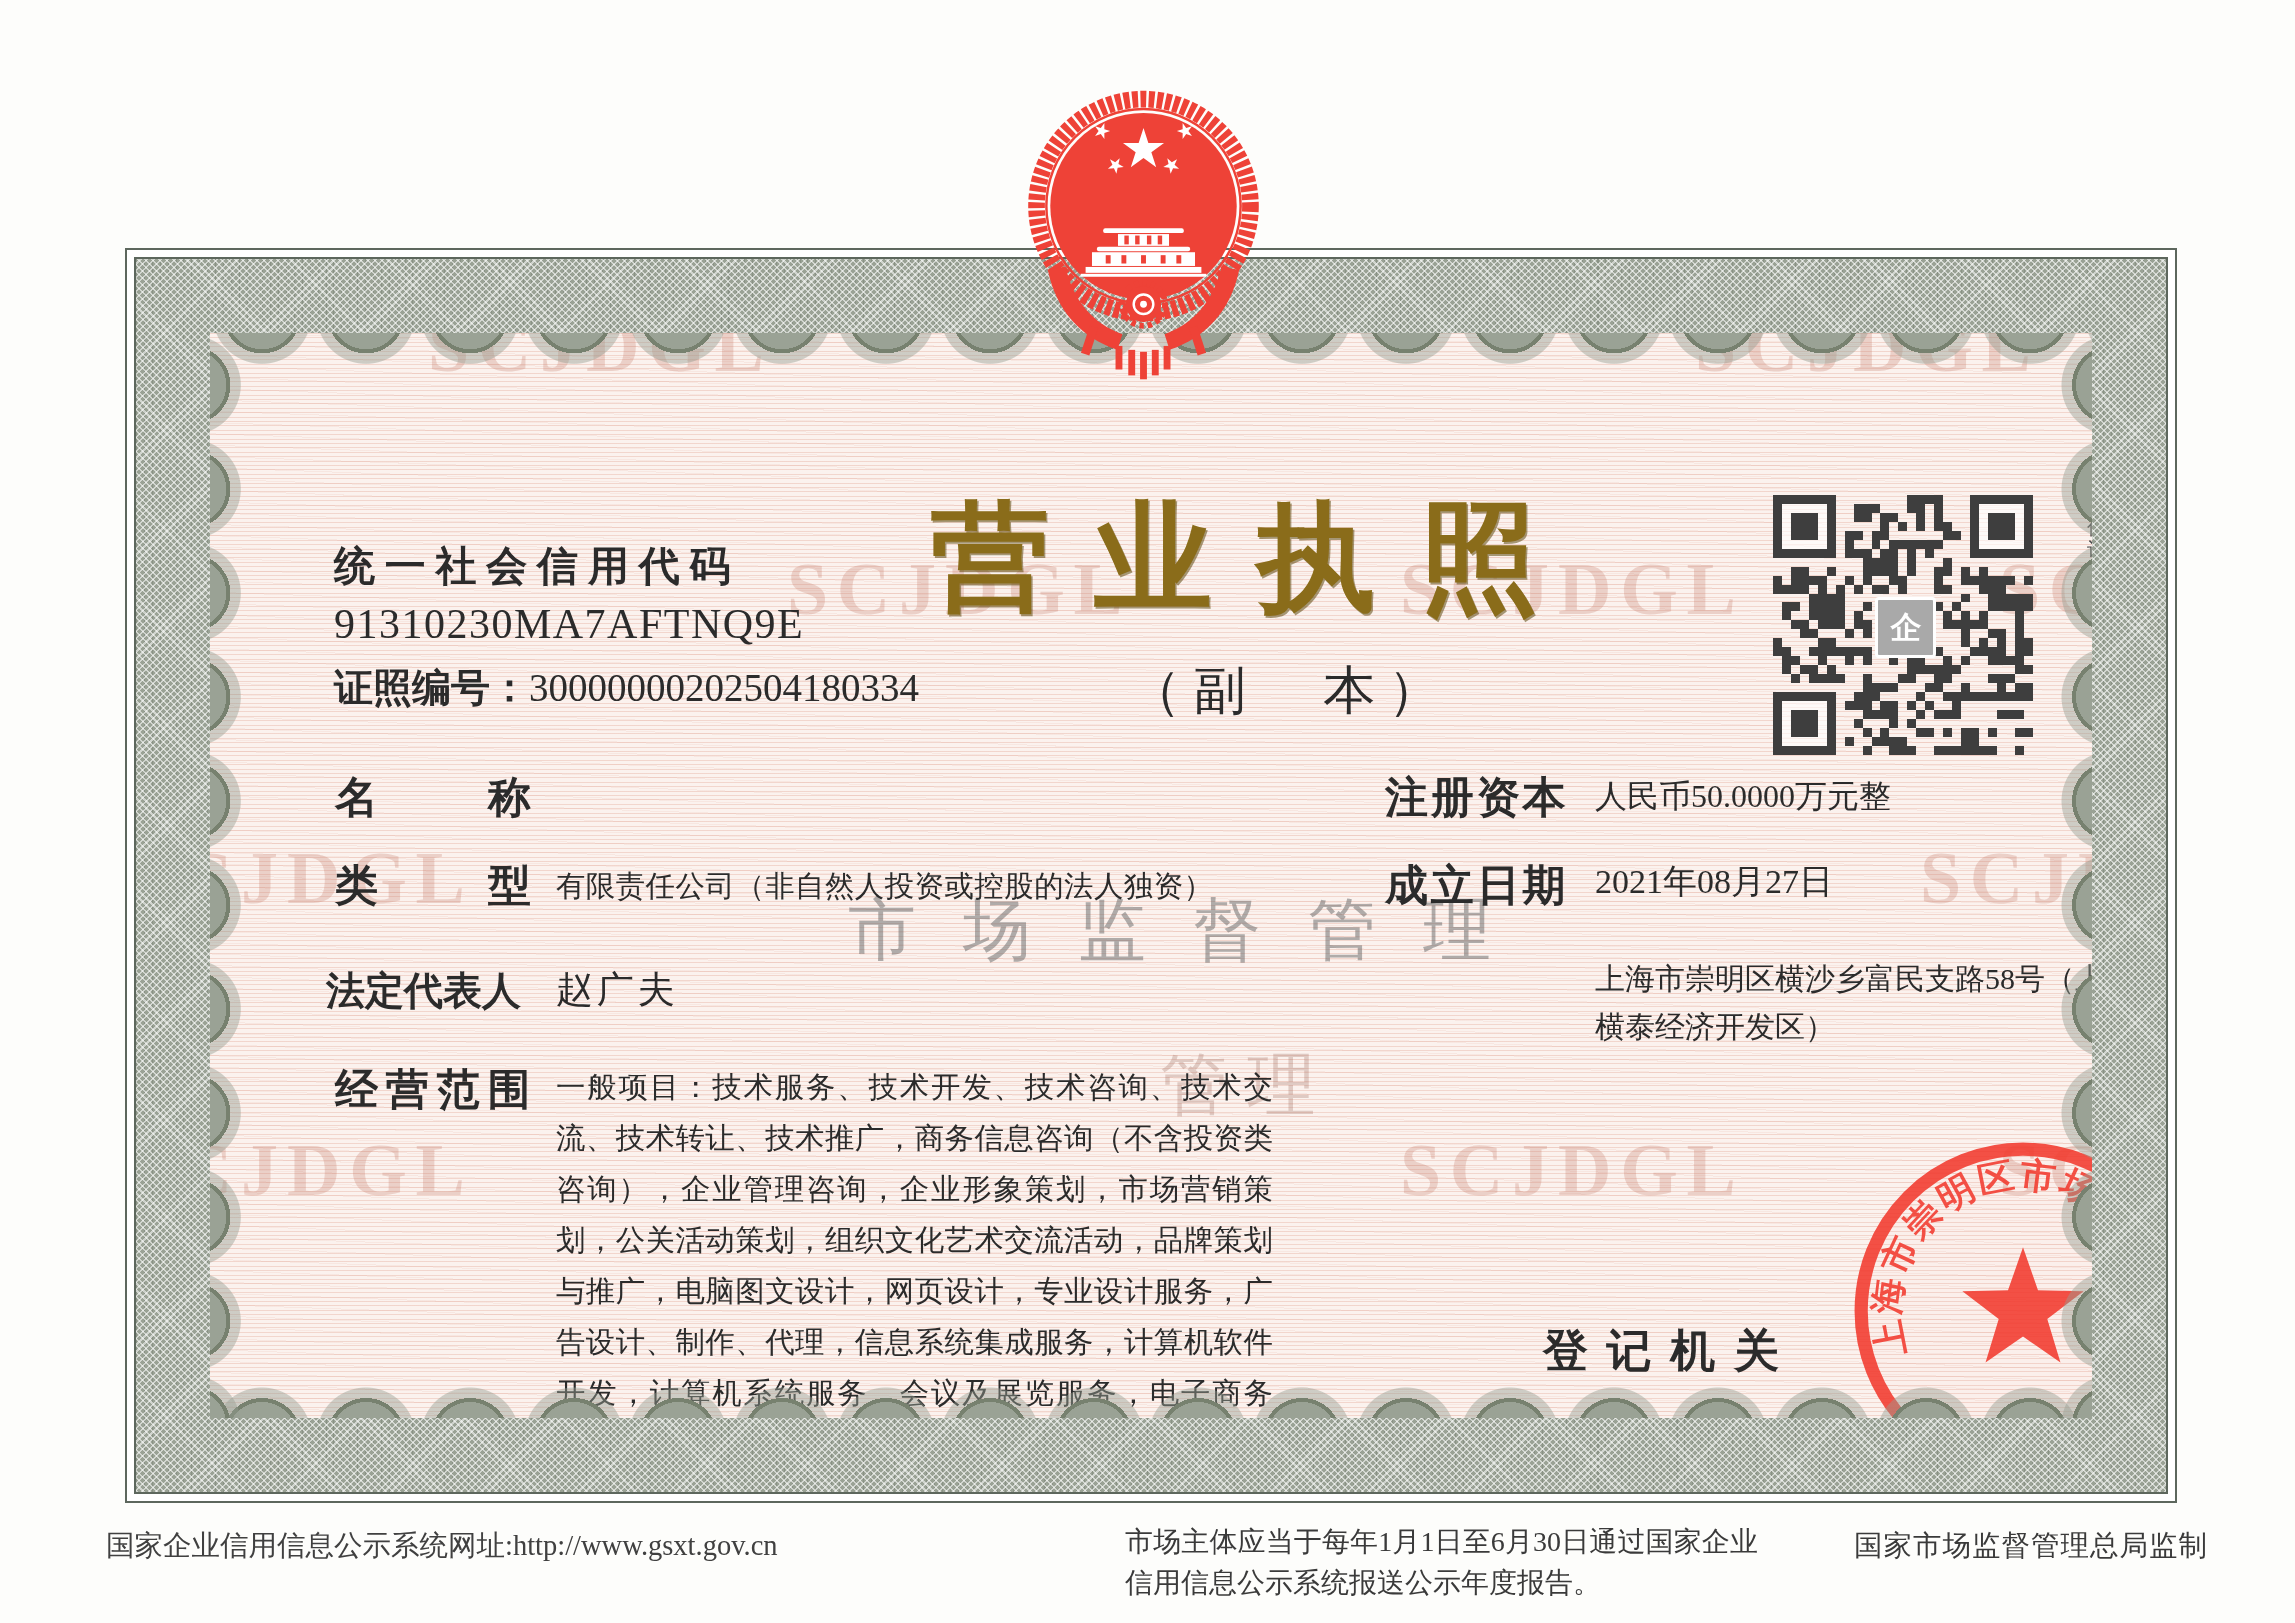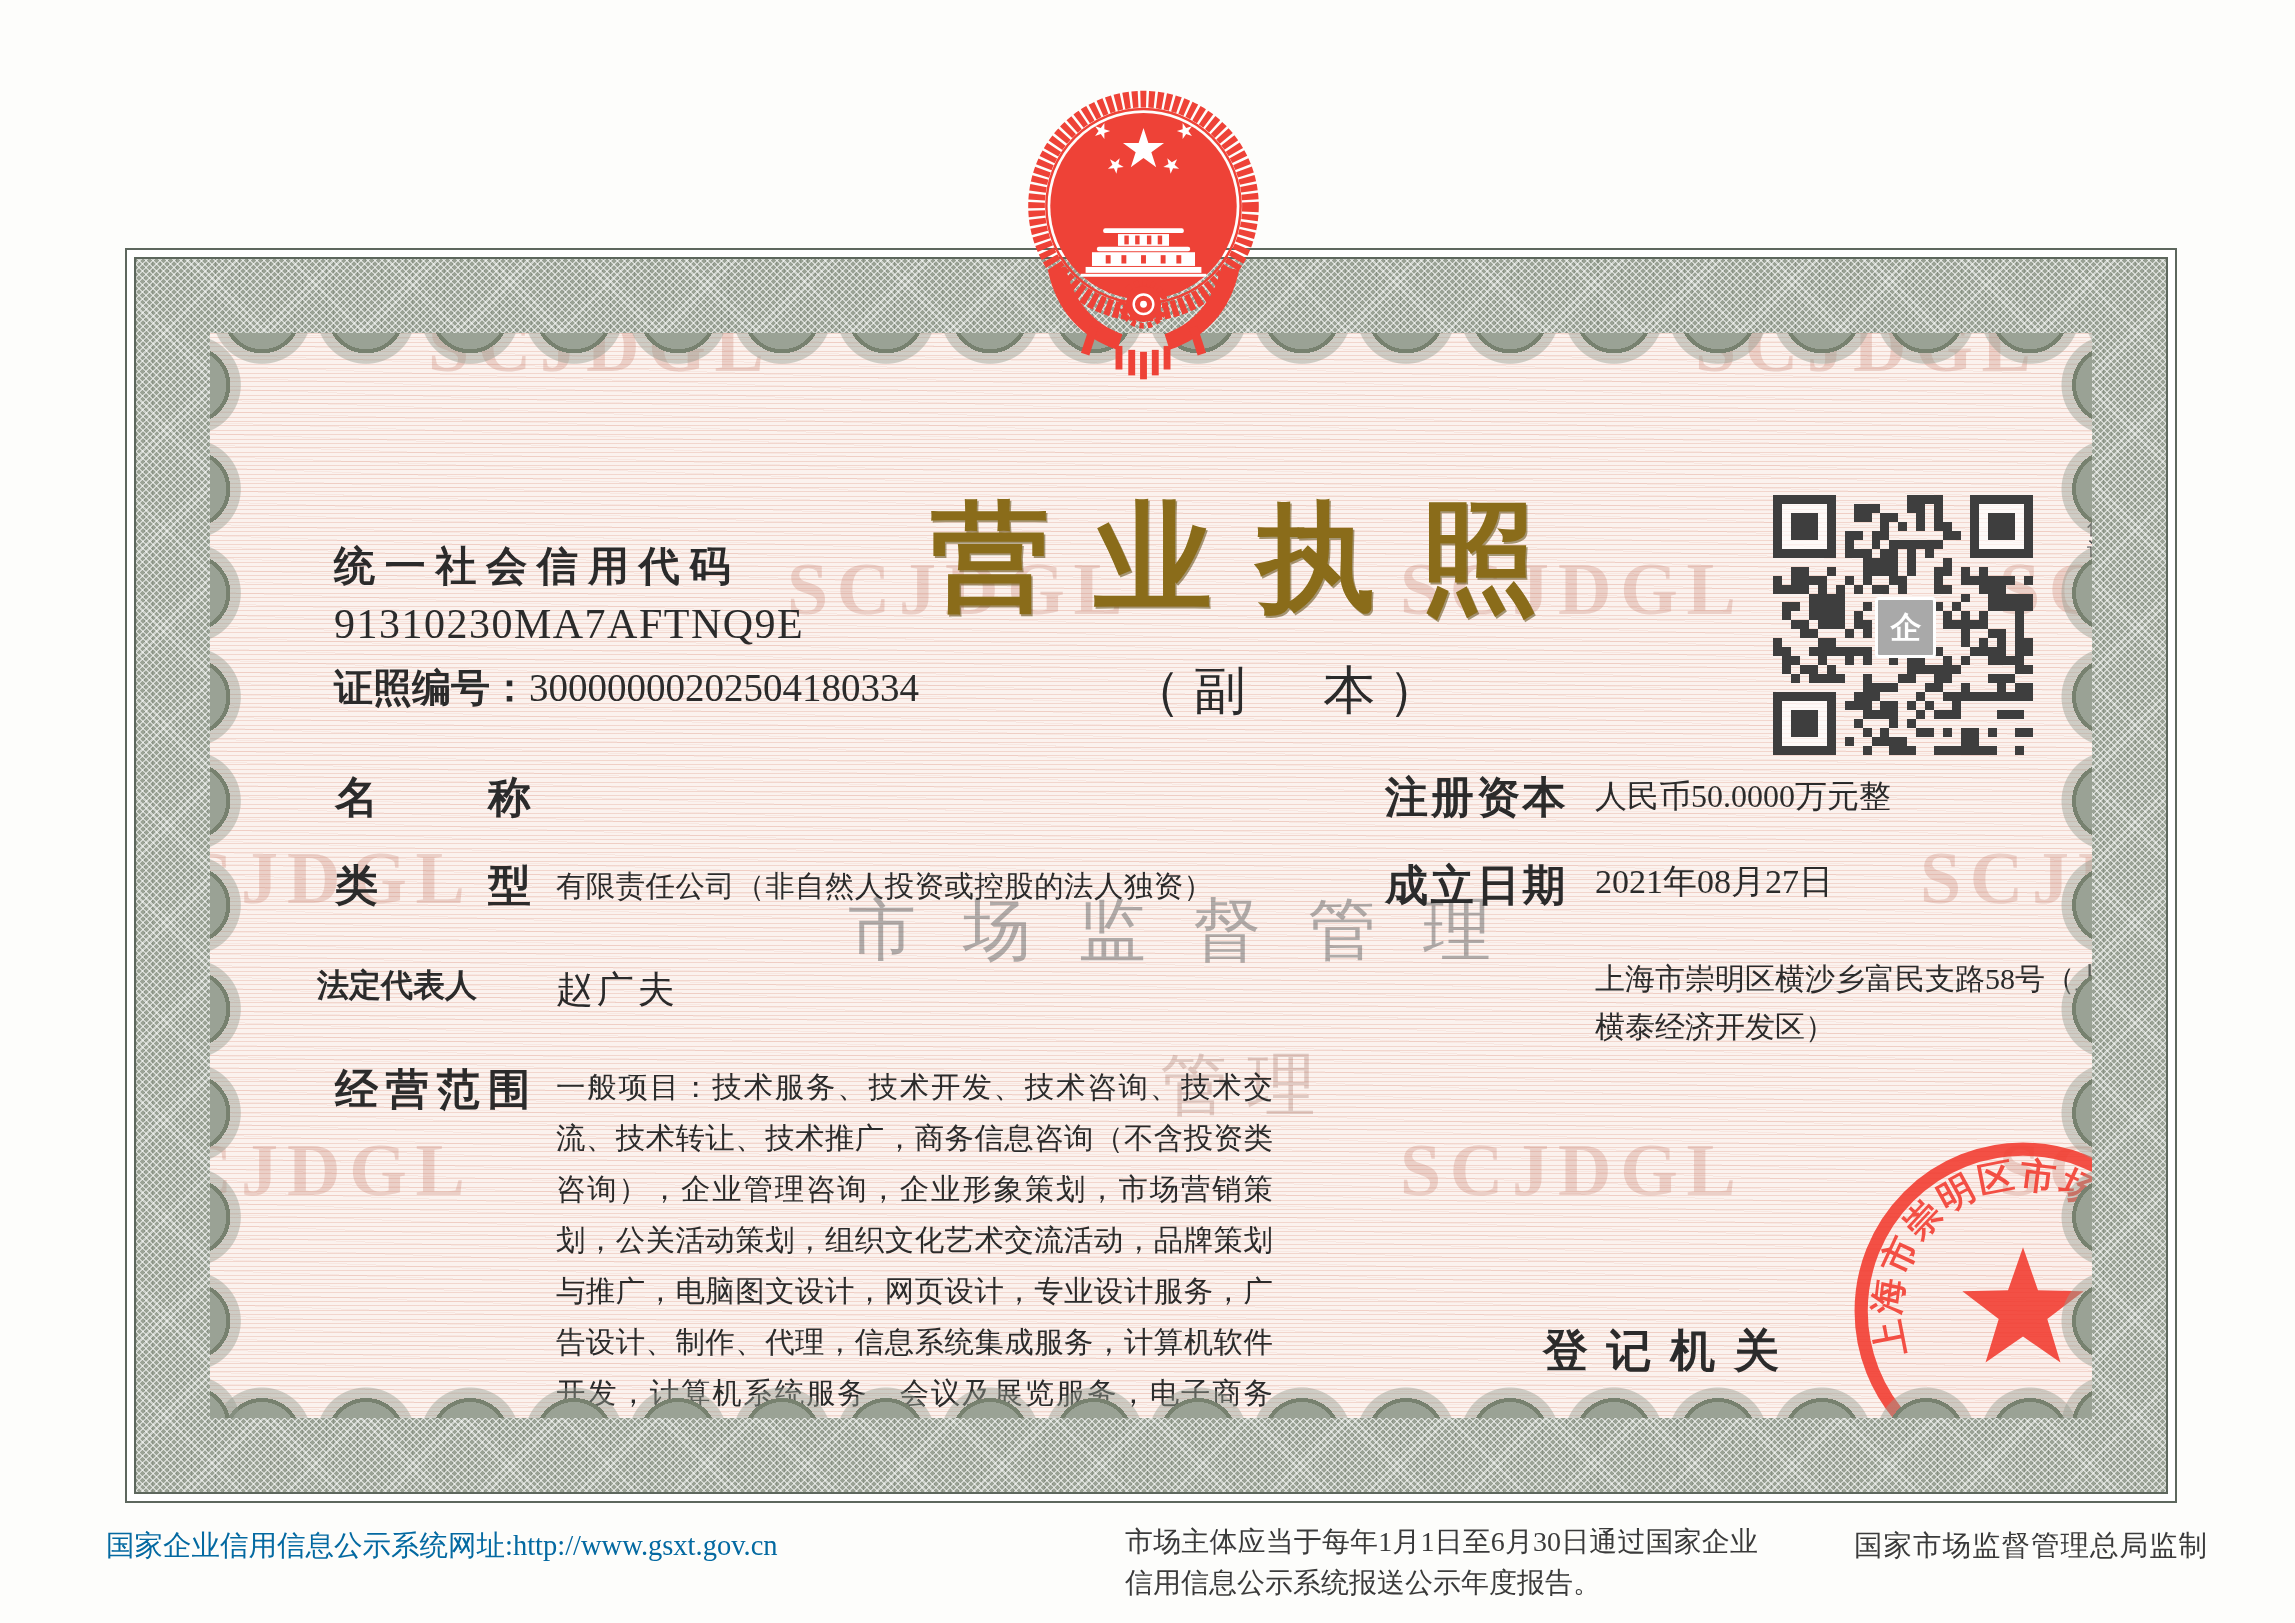--- a/index.html
+++ b/index.html
@@ -100,42 +100,42 @@
   .flabel{position:absolute;font-size:43px;font-weight:600;white-space:nowrap;}
   .fvalue{position:absolute;}
   .ls-wide2{letter-spacing:110px;}      
   .ls-wide2b{letter-spacing:95px;}     
   .ls-four{letter-spacing:7.9px;}        
   .ls-four-r{letter-spacing:2.9px;}       
   .lbl-name{left:125px;top:436px;}
   .val-name{left:346px;top:439px;font-size:39px;letter-spacing:2px;}
   .lbl-type{left:125px;top:524px;}
   .val-type{left:346px;top:534px;font-size:29.4px;letter-spacing:0.5px;}
-  .lbl-legal{left:107px;top:631px;font-size:32px;letter-spacing:0;}
+  .lbl-legal{left:116px;top:631px;font-size:39px;letter-spacing:0;}
   .val-legal{left:346px;top:632px;font-size:37px;letter-spacing:3.9px;}
   .lbl-scope{left:125px;top:728px;}
   .val-scope{left:346px;top:729px;width:717px;font-size:29.4px;line-height:51px;text-align:justify;}
   .lbl-capital{left:1175px;top:436px;}
   .val-capital{left:1385px;top:442px;font-size:32px;}
   .lbl-est{left:1175px;top:524px;}
   .val-est{left:1385px;top:526px;font-size:34px;}
   .lbl-addr{left:1175px;top:623px;}
   .val-addr{left:1385px;top:622px;width:569px;font-size:30px;line-height:48px;}
 
   .registry{left:1333px;top:988px;font-size:45px;font-weight:600;letter-spacing:18.7px;white-space:nowrap;}
 
   
   .seal{left:1634px;top:799px;width:358px;height:358px;opacity:.88;}
   .seal text{font-size:73px;letter-spacing:6px;font-weight:600;}
 
   
   .emblem{position:absolute;left:1028px;top:81px;width:231px;height:314px;}
 
   
-  .footer-left{left:106px;top:1527px;font-size:28.5px;color:#0369a1;white-space:nowrap;}
+  .footer-left{left:106px;top:1527px;font-size:28.5px;color:#404040;white-space:nowrap;}
   .footer-mid{left:1125px;top:1521px;width:633px;font-size:28px;line-height:41px;color:#3a3a3a;text-align:justify;}
   .footer-right{left:1854px;top:1527px;font-size:28.5px;color:#3a3a3a;letter-spacing:1px;white-space:nowrap;}
 </style>
 </head>
 <body>
 
 <div class="page abs" style="inset:0;">
 
   <div class="frame">
     <div class="frame-inner">

